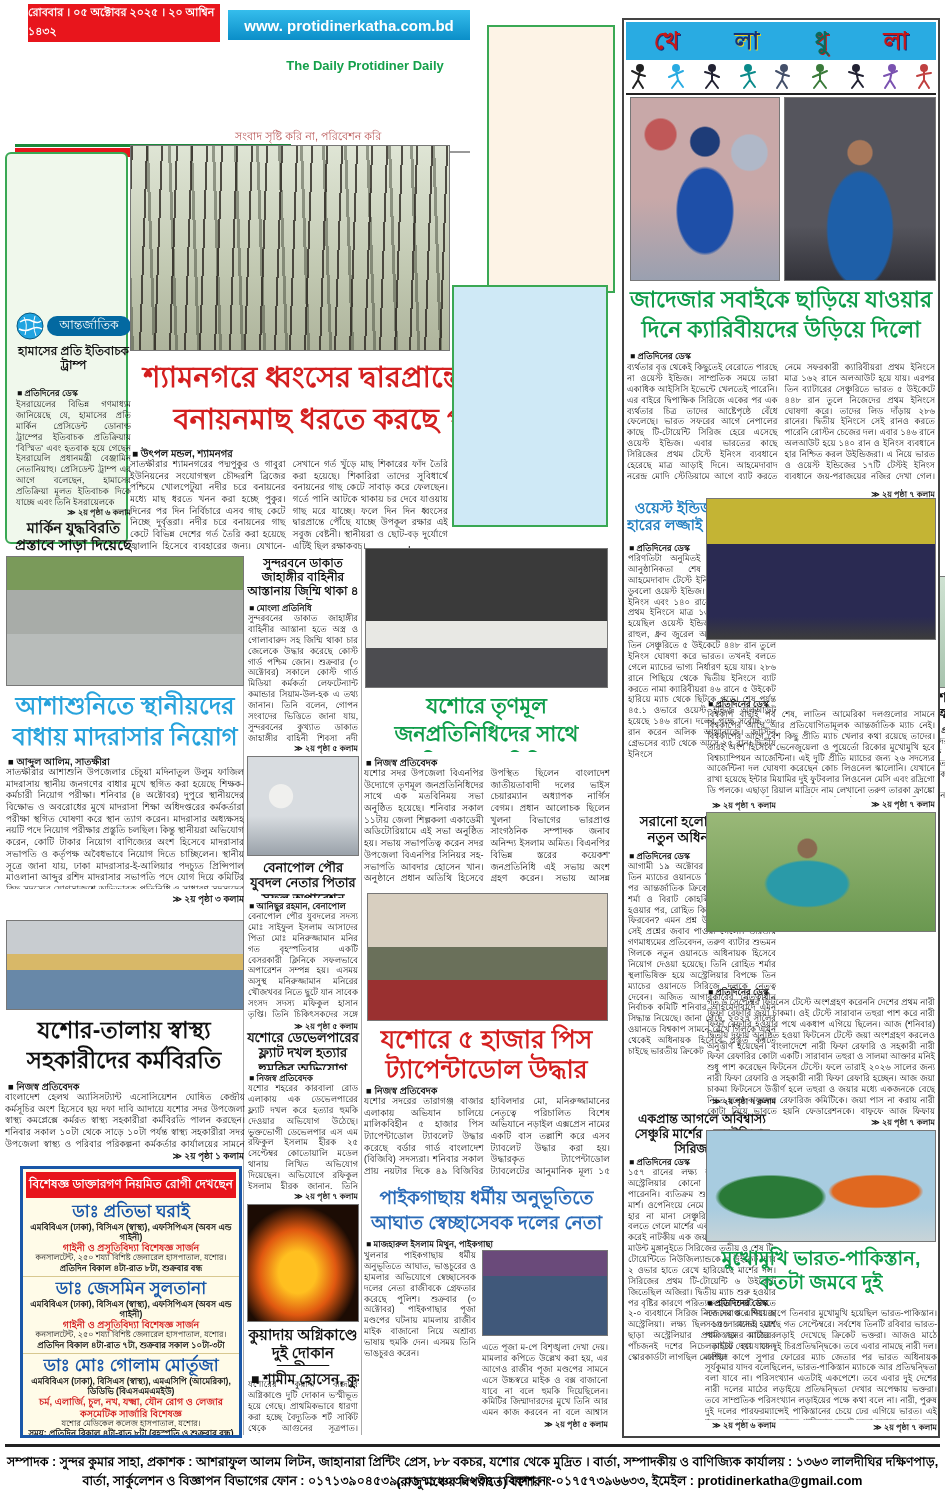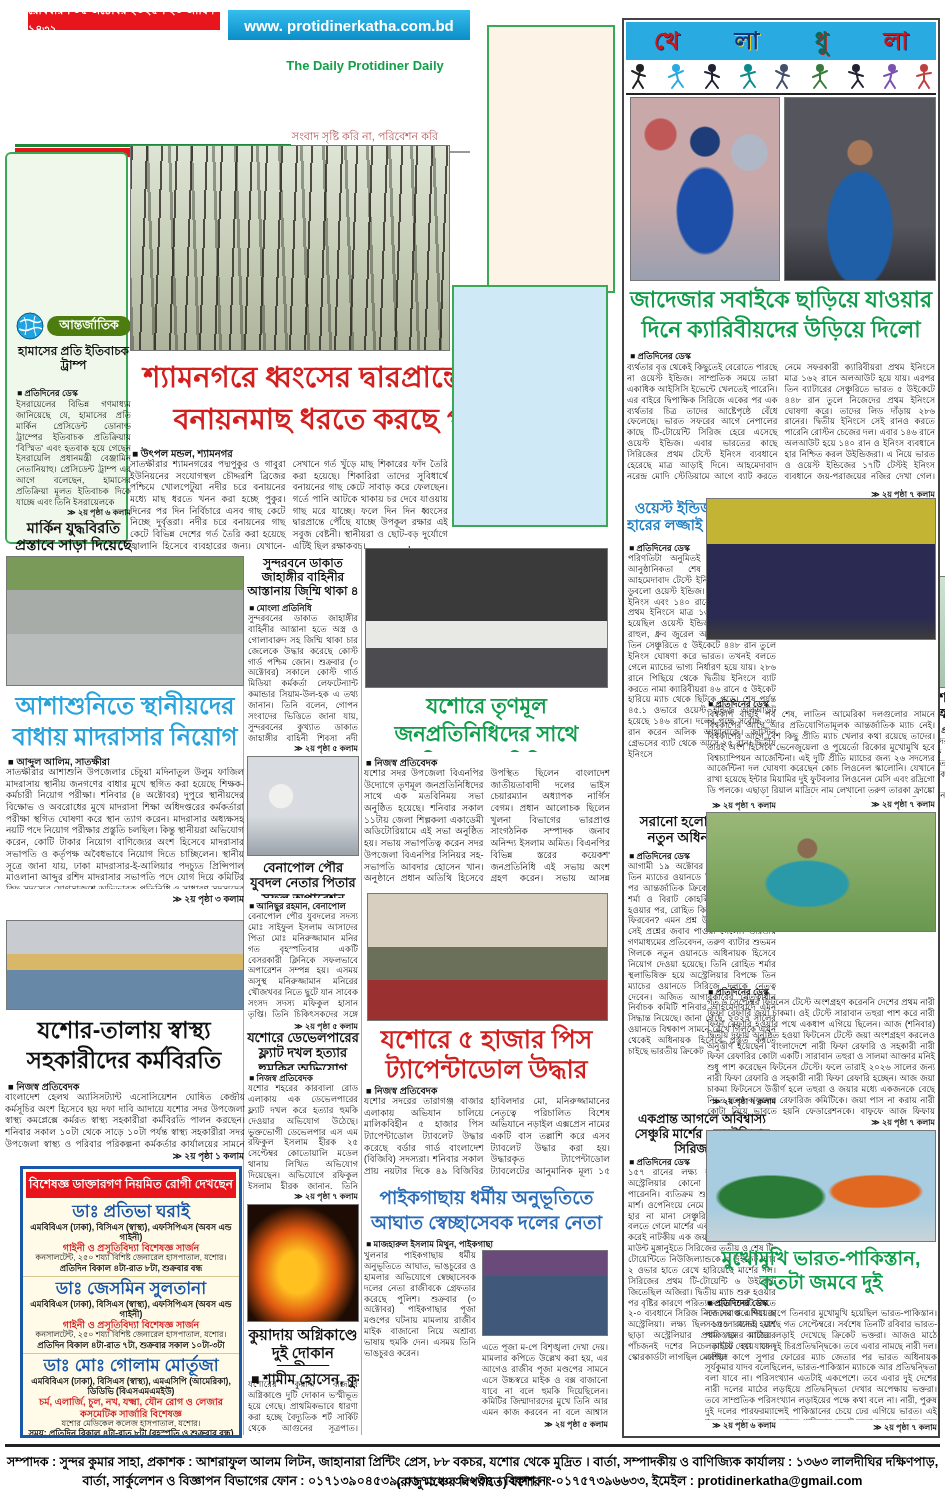--- a/index.html
+++ b/index.html
@@ -15,24 +15,24 @@
   .photo{overflow:hidden;border:1px solid #777}
   .red{color:#d41f1f}.green{color:#0f9d4a}.skyblue{color:#28a3dc}.blue{color:#2b6cb8}
   .teal{color:#1f7ec0}.cyanblue{color:#1e9cd8}
   .date-box{background:#e8151c;color:#fff;font-size:11px;font-weight:bold;
             display:flex;align-items:center;justify-content:center}
   .url-box{background:linear-gradient(180deg,#35bdec,#0b8ec8);color:#fff;font-size:15px;
            font-weight:bold;display:flex;align-items:center;justify-content:center}
   .masthead-en{color:#14a04a;font-size:13px;font-weight:bold;text-align:center}
   .logo{font-size:54px;font-weight:900;text-align:center;letter-spacing:2px;line-height:1;
         font-family:"Liberation Serif",serif}
-  .tagline{color:#b85555;font-size:11px;text-align:center}
+  .tagline{color:#b85555;font-size:11px;}
   .greenline{background:#1b8a3c}.redbar{background:#e8151c}
   .intl-box{border:2px solid #3aa854;border-radius:6px;background:#f0f8ec}
-  .intl-badge{background:#4d7c0f;border-radius:10px;color:#fff;font-size:12.5px;font-weight:bold;
+  .intl-badge{background:#0369a1;border-radius:10px;color:#fff;font-size:12.5px;font-weight:normal;
               display:flex;align-items:center;justify-content:center}
   .steer-box{border:2px solid #3aa854;background:#fdf3e6}
   .vgf-box{border:2px solid #3aa854;background:#cfe9f6}
   .sports-box{border:2px solid #444;background:#fff}
   .banner{background:#29abe2;display:flex;justify-content:space-around;align-items:center}
   .banner span{font-size:24px;font-weight:900;line-height:1}
   .banner span:nth-child(1){color:#c81818;text-shadow:1px 1px 0 #15337a}
   .banner span:nth-child(2){color:#15337a;text-shadow:1px 1px 0 #e8d020}
   .banner span:nth-child(3){color:#0a6a5a;text-shadow:1px 1px 0 #c81818}
   .banner span:nth-child(4){color:#c81818;text-shadow:1px 1px 0 #15337a}
@@ -77,21 +77,21 @@
      linear-gradient(180deg,#9ab878,#6a9850)}
   .ph-fans{background:radial-gradient(ellipse at 28% 60%, #2a7a38 0 22%, rgba(0,0,0,0) 24%),
      radial-gradient(ellipse at 74% 55%, #e06820 0 18%, rgba(0,0,0,0) 20%),
      linear-gradient(180deg,#a8cce0 0 70%,#c8d4d8)}
 </style>
 </head>
 <body>
 
 <div id="page">
 
-  <div class="abs date-box" style="left:28px;top:12px;width:192px;height:18px">রোববার । ০৫ অক্টোবর ২০২৫ । ২০ আশ্বিন ১৪৩২</div>
+  <div class="abs date-box" style="left:28px;top:4px;width:192px;height:38px">রোববার । ০৫ অক্টোবর ২০২৫ । ২০ আশ্বিন ১৪৩২</div>
   <div class="abs url-box" style="left:228px;top:10px;width:242px;height:30px">www. protidinerkatha.com.bd</div>
   <div class="abs masthead-en" style="left:235px;top:58px;width:260px">The Daily Protidiner Daily</div>
   <div class="abs tagline" style="left:235px;top:128px;width:260px">সংবাদ সৃষ্টি করি না, পরিবেশন করি</div>
   <div class="abs greenline" style="left:15px;top:144px;width:276px;height:3px"></div>
   <div class="abs redbar" style="left:15px;top:148px;width:276px;height:9px"></div>
   <div class="abs" style="left:296px;top:151px;width:174px;height:2px;background:#999"></div>
 
   <div class="abs steer-box" style="left:487px;top:25px;width:128px;height:268px">
     
     

